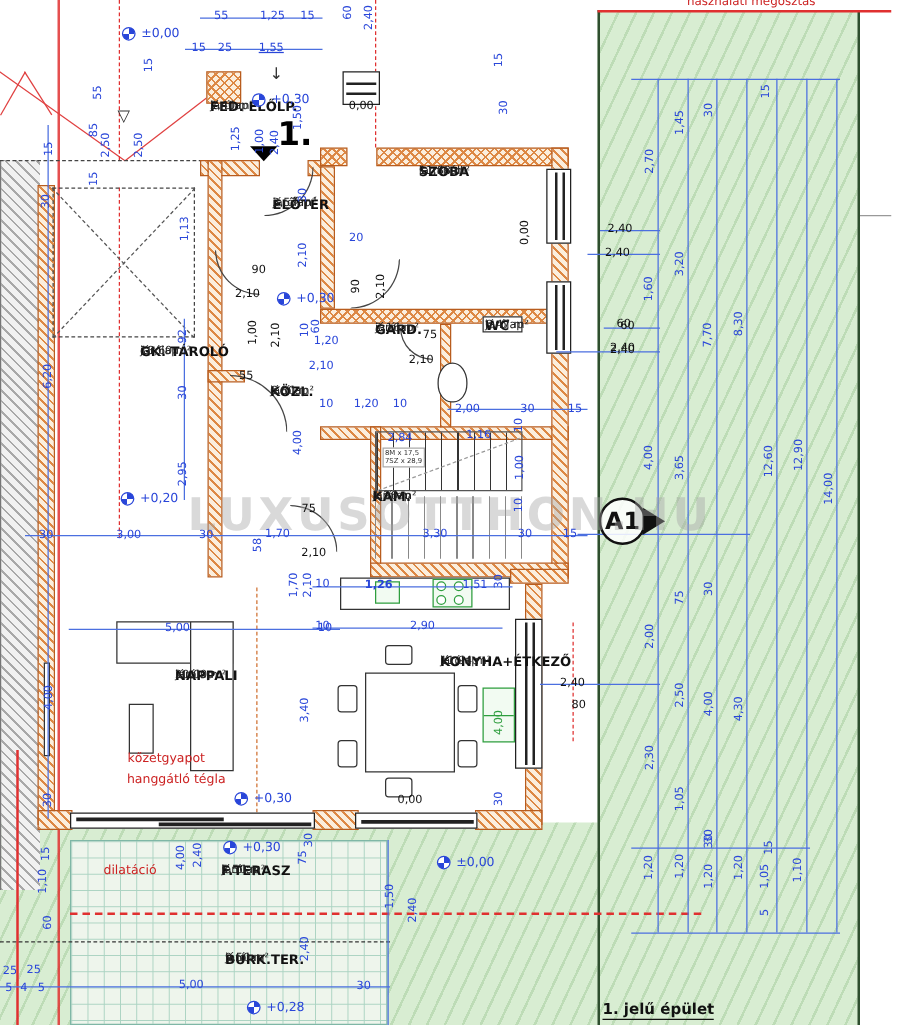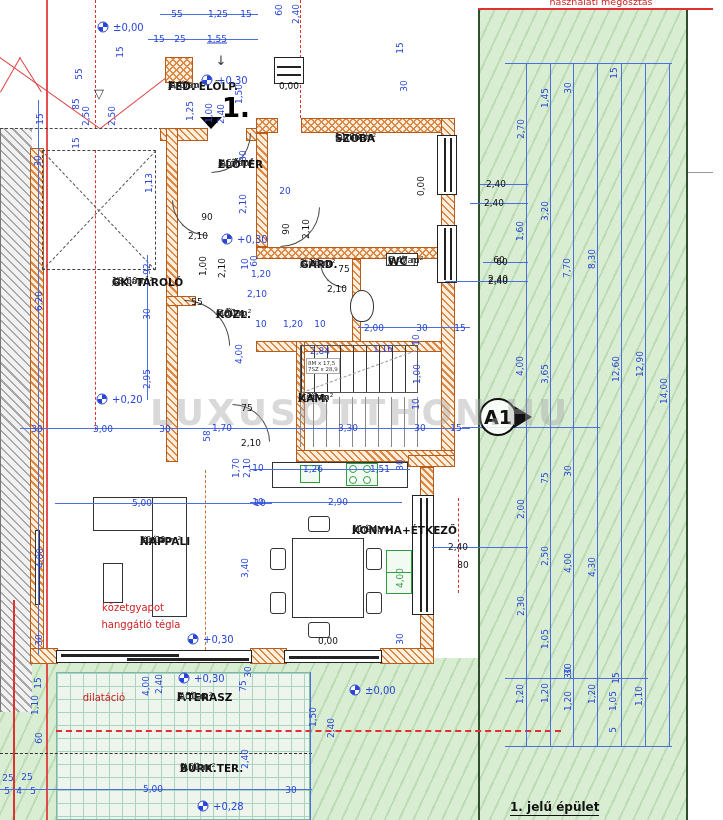--- a/index.html
+++ b/index.html
@@ -64,21 +64,21 @@
      padding:1px;border:0.5px solid #aaa;}
   .a1circle{width:38px;height:38px;border:2.5px solid #111;border-radius:50%;
      background:rgba(255,255,255,.85);color:#111;font-weight:bold;font-size:19px;
      display:flex;align-items:center;justify-content:center;}
   .a1tri{width:0;height:0;border-top:11px solid transparent;border-bottom:11px solid transparent;
      border-left:18px solid #111;}
   .enttri{width:0;height:0;border-left:11px solid transparent;border-right:11px solid transparent;
      border-top:12px solid #000;}
   .bmark{color:#333;font-size:13px;transform:translate(-50%,-50%);}
   .bldg-label{font-weight:bold;font-size:12px;color:#111;border-bottom:1.5px solid #111;
-     padding-bottom:1px;white-space:nowrap;margin-left:28px;}
+     padding-bottom:1px;white-space:nowrap;}
   .topnote{color:#cc2222;font-size:9.5px;transform:translate(-50%,0);white-space:nowrap;}
 
   .arc{border:1px solid transparent;}
   .furn{border:1.2px solid #333;background:#fff;}
   .gfurn{border:1.4px solid #2f9e3f;background:#f2fbf2;}
   .gcirc{border:1.2px solid #2f9e3f;border-radius:50%;background:#fff;}
   .stairs{background:repeating-linear-gradient(90deg,#333 0 1px,transparent 1px 13px);
      border:1px solid #555;}
   .stairsd{background:repeating-linear-gradient(90deg,#888 0 1px,transparent 1px 13px);}
 </style>
@@ -373,21 +373,21 @@
       <span class="dim rot" style="left: 239px; top: 354px;">4,00</span>
       <span class="dim kb" style="left: 247px; top: 408px;">75</span>
       <span class="dim kb" style="left: 251px; top: 443px;">2,10</span>
       <span class="dim" style="left: 320px; top: 351px;">2,84</span>
       <span class="dim rot" style="left: 416px; top: 340px;">10</span>
       <span class="dim rot" style="left: 417px; top: 374px;">1,00</span>
       <span class="dim rot" style="left: 416px; top: 404px;">10</span>
       <span class="dim rot" style="left: 236px; top: 468px;">1,70</span>
       <span class="dim rot" style="left: 247px; top: 468px;">2,10</span>
       <span class="dim" style="left: 258px; top: 468px;">10</span>
-      <span class="dim" style="left: 313px; top: 469px;">1,26</span>
+      <span class="dim" style="left: 303px; top: 469px; font-weight: bold;">1,26</span>
       <span class="dim" style="left: 380px; top: 469px;">1,51</span>
       <span class="dim rot" style="left: 400px; top: 465px;">30</span>
       <span class="dim" style="left: 258px; top: 502px;">10</span>
       <span class="dim" style="left: 338px; top: 502px;">2,90</span>
       <span class="dim rot kg" style="left: 400px; top: 578px;">4,00</span>
       <span class="dim rot" style="left: 400px; top: 639px;">30</span>
       <span class="dim kb" style="left: 328px; top: 641px;">0,00</span>
       <span class="dim kb" style="left: 458px; top: 547px;">2,40</span>
       <span class="dim kb" style="left: 463px; top: 565px;">80</span>
       <span class="dim" style="left: 142px; top: 503px;">5,00</span>

